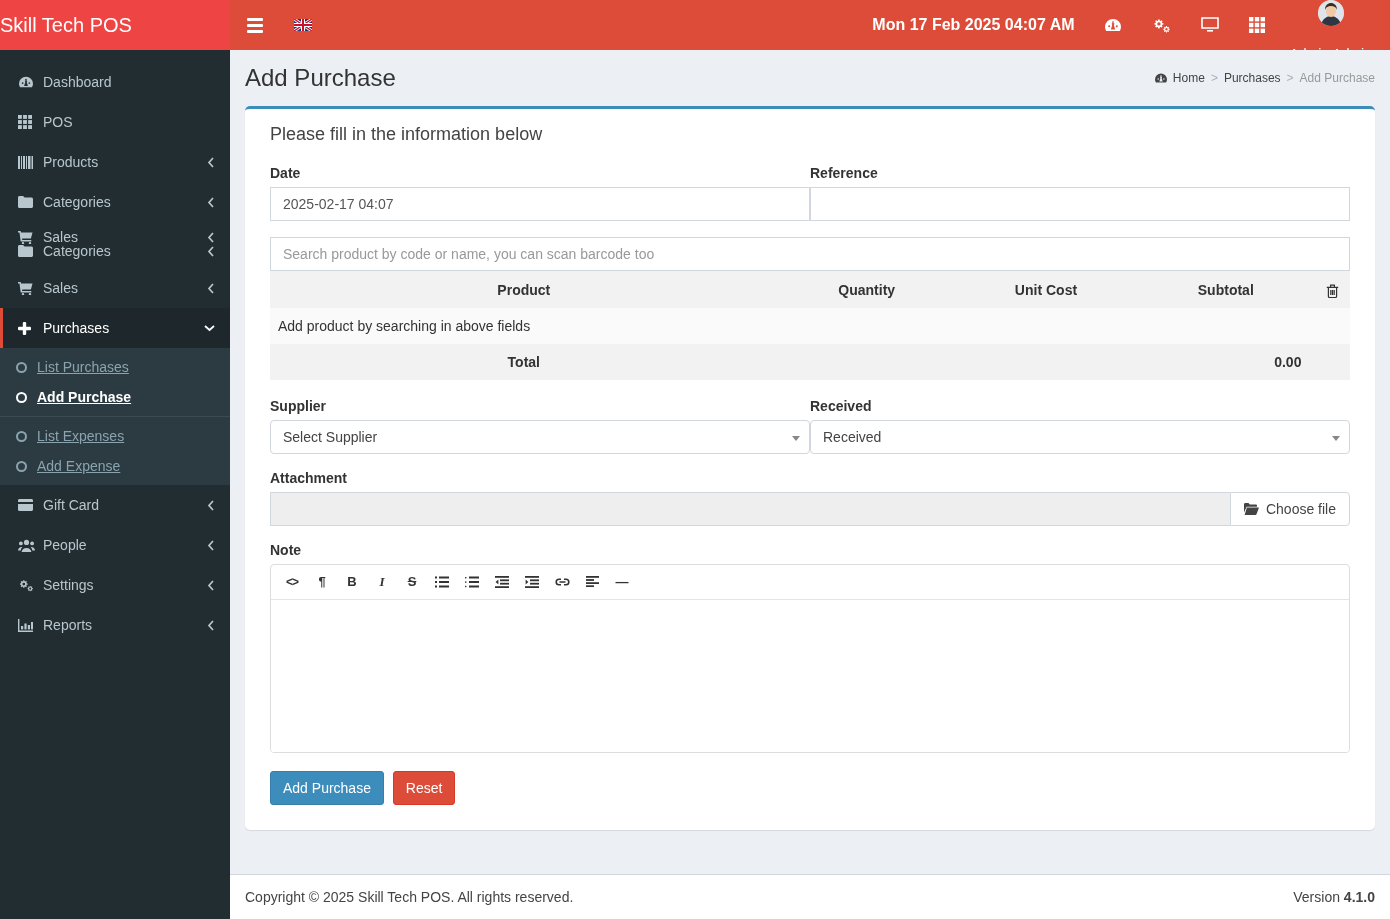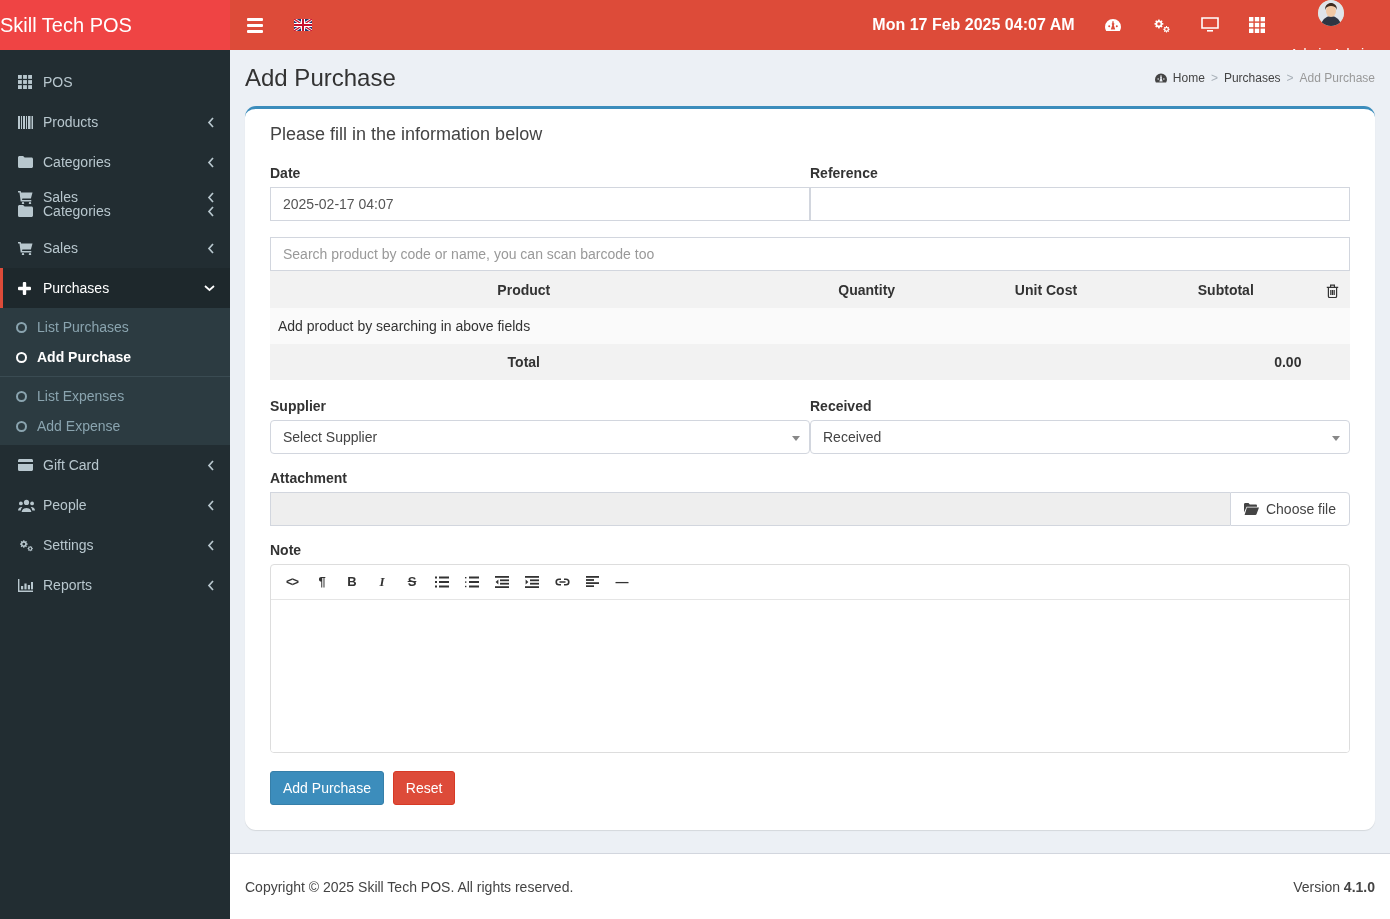--- a/index.html
+++ b/index.html
@@ -31,36 +31,36 @@
   .side-item { display:flex; align-items:center; padding:12px 15px; color:#b8c7ce; cursor:pointer;
                border-left:3px solid transparent; }
   .side-item .s-icon { width:25px; flex:0 0 25px; display:flex; align-items:center; }
   .side-item .s-label { flex:1; }
   .side-item .s-chev { color:#b8c7ce; display:flex; align-items:center; }
   .side-item.active { background:#1e282c; color:#fff; border-left-color:#dd4b39; }
   .side-item.active .s-chev { color:#fff; }
   .compact-group { padding:8px 0 10px 0; }
   .compact-group .side-item { padding:0px 15px; line-height:14px; }
   .treeview-menu { background:#2c3b41; padding:4px 0; }
-  .tree-item { display:flex; align-items:center; gap:10px; padding:7px 5px 7px 16px; color:#8aa4af; cursor:pointer; }
+  .tree-item { display:flex; align-items:center; gap:10px; padding:7px 5px 7px 16px; color:#8aa4af; cursor:pointer;text-decoration:underline; }
   .tree-item .circle { width:11px; height:11px; border:2px solid #8aa4af; border-radius:50%; flex:0 0 11px; }
   .tree-item.active { color:#fff; font-weight:bold; }
   .tree-item.active .circle { border-color:#fff; }
   .tree-sep { border-top:1px solid #3a4b52; margin:4px 0; }
 
   
   .content-wrapper { flex:1; background:#ecf0f5; overflow:hidden; }
   .content-header { padding:15px; display:flex; align-items:flex-start; justify-content:space-between; }
   .page-title { font-size:24px; font-weight:400; color:#333; line-height:1.1; }
   .breadcrumb { font-size:12px; color:#444; display:flex; align-items:center; gap:6px; margin-top:6px; }
   .breadcrumb a { color:#444; text-decoration:none; display:flex; align-items:center; gap:5px; cursor:pointer; }
   .breadcrumb .sep { color:#a8b0b8; }
   .breadcrumb .current { color:#999; }
 
-  .box { background:#fff; margin:0 15px 15px 15px; border-top:3px solid #3c8dbc; border-radius:11px;
+  .box { background:#fff; margin:0 15px 15px 15px; border-top:3px solid #3c8dbc; border-radius:5px;
          box-shadow:0 1px 1px rgba(0,0,0,0.1); }
   .box-header { padding:15px 25px 5px 25px; }
   .box-title { font-size:18px; font-weight:400; color:#444; }
   .box-body { padding:15px 25px 25px 25px; }
 
   .form-row { display:flex; margin-bottom:16px; }
   .form-col { flex:1; min-width:0; }
   .form-label { display:block; font-weight:bold; font-size:14px; color:#333; margin-bottom:6px; }
   .form-control { width:100%; height:34px; border:1px solid #d2d6de; padding:6px 12px; font-size:14px;
                   color:#555; background:#fff; font-family:inherit; outline:none; }
@@ -104,21 +104,21 @@
   .tool-btn .strike { text-decoration:line-through; font-weight:bold; }
   .tool-btn .code-glyph { font-weight:bold; letter-spacing:-1px; font-size:12px; }
   .note-area { height:152px; background:#fff; }
 
   .btn { display:inline-flex; align-items:center; justify-content:center; height:34px; padding:0 12px;
          font-size:14px; color:#fff; border-radius:3px; cursor:pointer; border:1px solid transparent; }
   .btn-primary { background:#3c8dbc; border-color:#367fa9; margin-right:5px; }
   .btn-danger { background:#dd4b39; border-color:#d73925; }
 
   
-  .main-footer { height:66px; background:#fff; border-top:1px solid #d2d6de; display:flex; align-items:center;
+  .main-footer { height:45px; background:#fff; border-top:1px solid #d2d6de; display:flex; align-items:center;
                  justify-content:space-between; padding:0 15px; color:#444; font-size:14px; }
   .version b { font-weight:bold; }
 
   svg { vertical-align:middle; }
 </style>
 </head>
 <body>
 
 <header class="main-header">
   <div class="brand">
@@ -185,20 +185,28 @@
         </svg>
       </span>
       <span>Admin Admin</span>
     </div>
   </nav>
 </header>
 
 <div class="wrapper">
 
   <aside class="sidebar">
+    <div class="side-item">
+      <span class="s-icon">
+        <svg width="16" height="14" viewBox="0 0 18 16" fill="currentColor">
+            <path d="M9 2a8 8 0 0 0-8 8c0 1.5.4 2.8 1.2 4h13.6A7.9 7.9 0 0 0 17 10a8 8 0 0 0-8-8zm0 2.2a1 1 0 1 1 0 2 1 1 0 0 1 0-2zM4.2 9.2a1 1 0 1 1 2 0 1 1 0 0 1-2 0zm7 3.3H6.8L8.3 8a1.3 1.3 0 1 1 1.5 0l1.4 4.5zm1.6-2.3a1 1 0 1 1 0-2 1 1 0 0 1 0 2z"></path>
+          </svg>
+      </span>
+      <span class="s-label">Dashboard</span>
+    </div>
     <div class="side-item">
       <span class="s-icon">
         <svg width="14" height="14" viewBox="0 0 16 16" fill="currentColor">
             <rect width="4.4" height="4.4"></rect>
             <rect x="5.8" width="4.4" height="4.4"></rect>
             <rect x="11.6" width="4.4" height="4.4"></rect>
             <rect y="5.8" width="4.4" height="4.4"></rect>
             <rect x="5.8" y="5.8" width="4.4" height="4.4"></rect>
             <rect x="11.6" y="5.8" width="4.4" height="4.4"></rect>
             <rect y="11.6" width="4.4" height="4.4"></rect>

